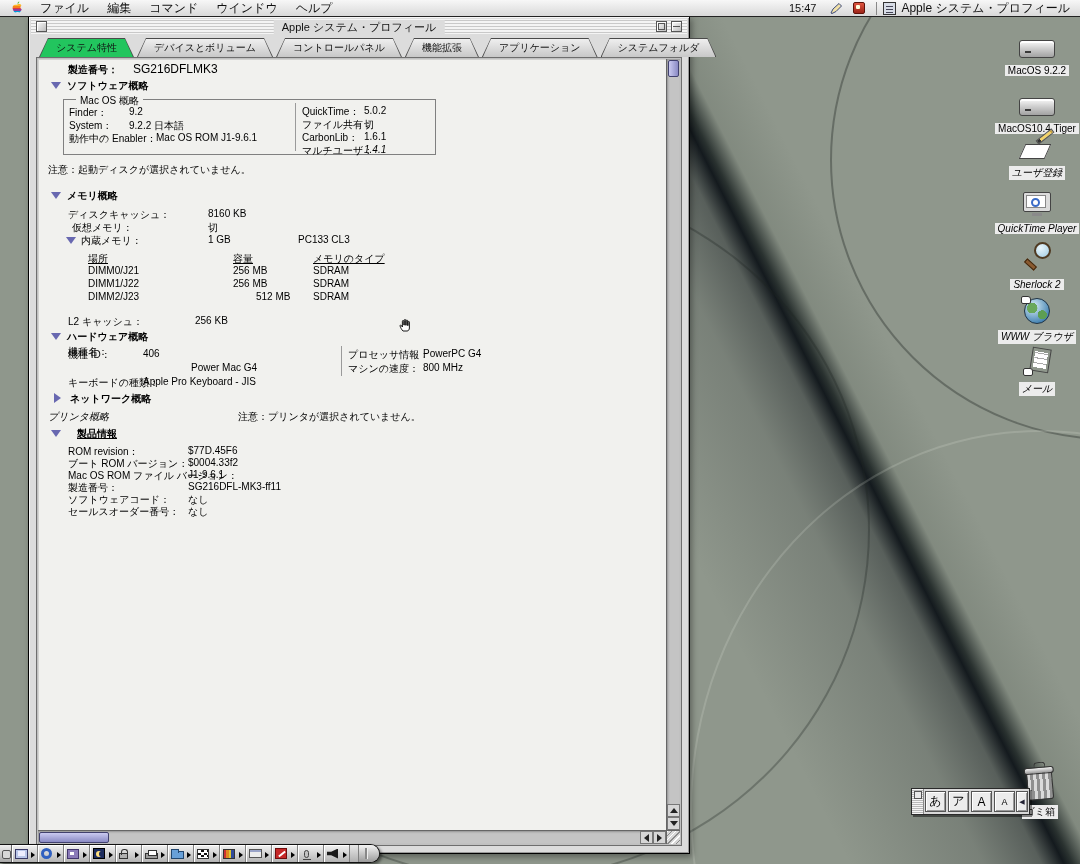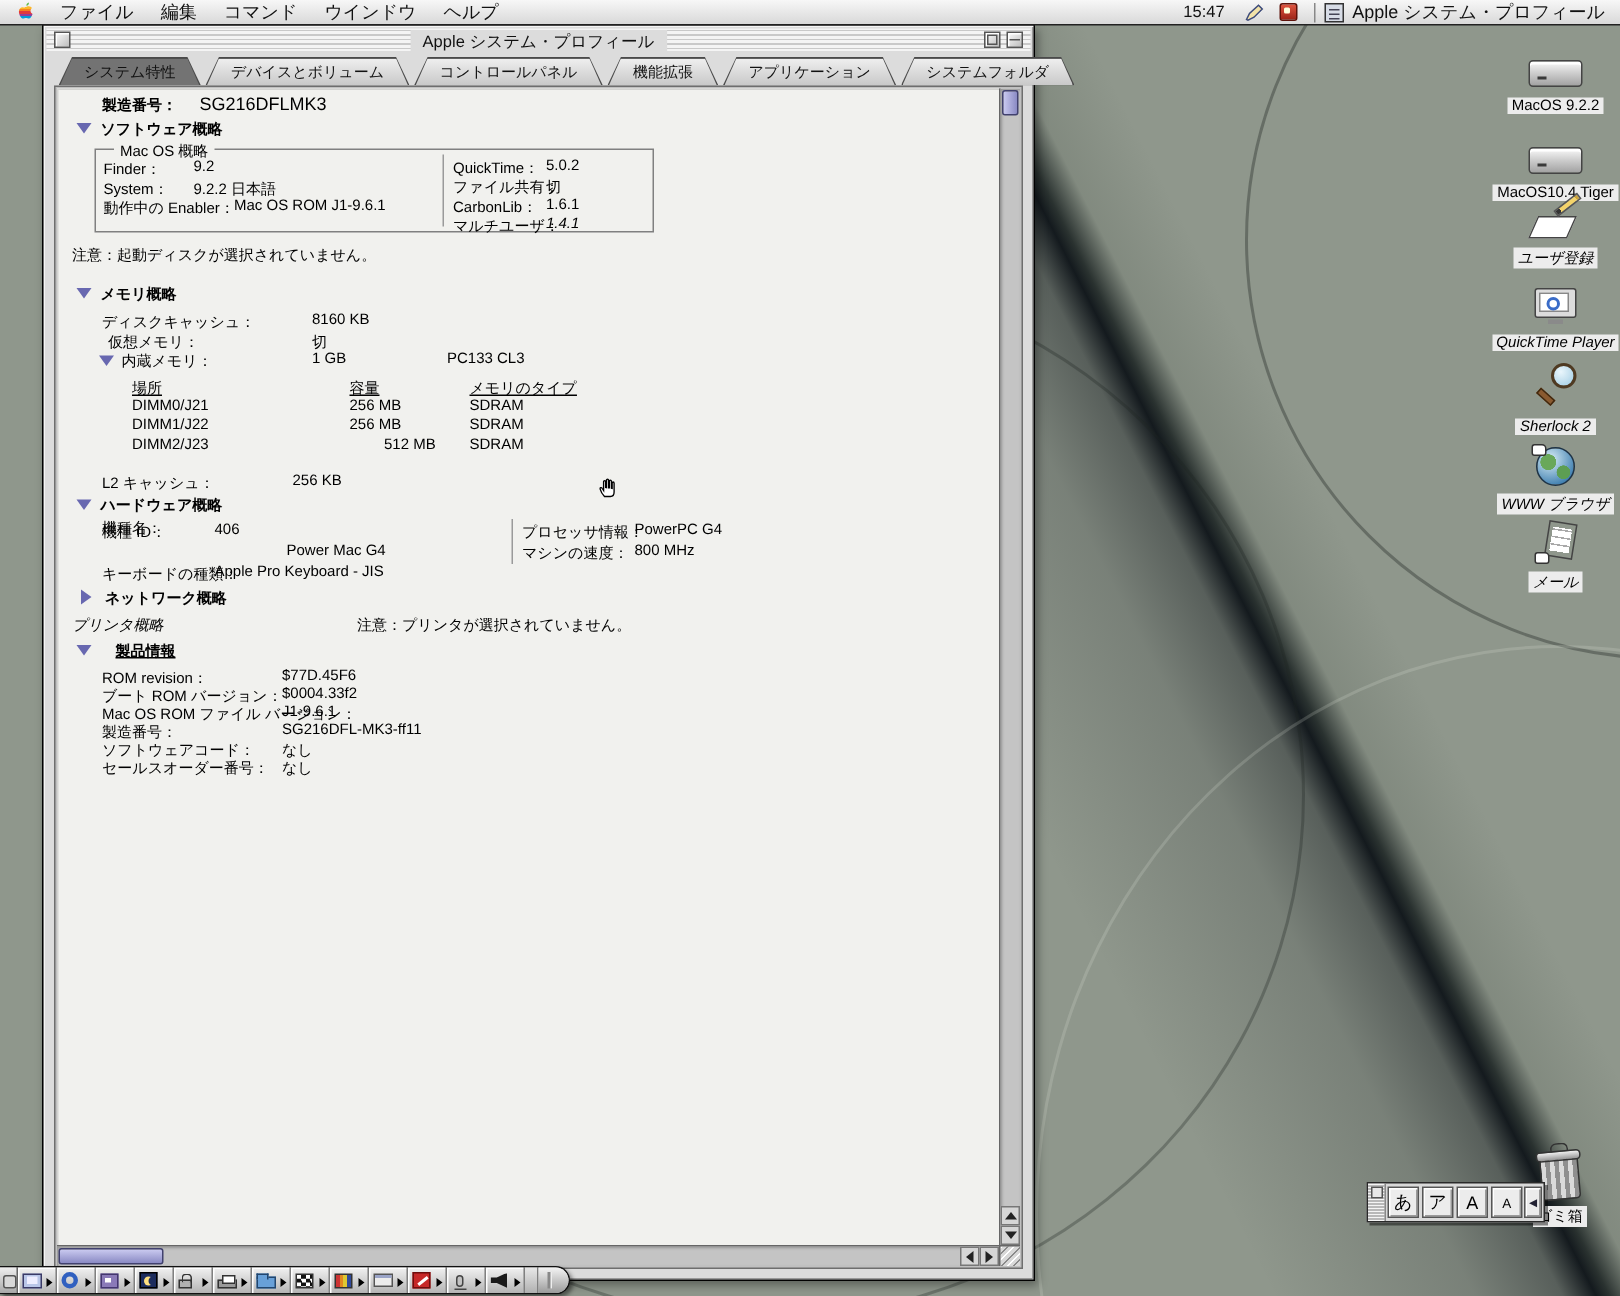--- a/index.html
+++ b/index.html
@@ -145,21 +145,21 @@
   .tb-zoom { right:20px; }
   .tb-zoom::after { content:""; position:absolute; left:1px; top:1px; width:5px; height:5px; border:1px solid #555; }
   .tb-collapse { right:5px; }
   .tb-collapse::after { content:""; position:absolute; left:1px; right:1px; top:4px; height:1px; background:#555; }
 
   .tabs { position:absolute; left:10px; top:21px; height:19px; display:flex; gap:3px; }
   .tab { clip-path:polygon(0 100%, 9px 0, calc(100% - 9px) 0, 100% 100%); background:#4a4a4a; display:flex; }
   .tab .tin { margin:1px 1px 0 1px; flex:1; clip-path:polygon(0 100%, 8px 0, calc(100% - 8px) 0, 100% 100%);
     background:linear-gradient(#efefef,#c8c8c8); font-size:10px; color:#111;
     display:flex; align-items:center; justify-content:center; padding:0 16px; white-space:nowrap; }
-  .tab.active .tin { background:#737373; }
+  .tab.active .tin { background:#22c55e; }
 
   .frame { position:absolute; left:7px; right:7px; top:40px; bottom:7px; border:1px solid #6e6e6e; background:#c0c0c0; }
   .pane { position:absolute; left:1px; top:1px; right:15px; bottom:15px; background:#f1f1ee; overflow:hidden;
     box-shadow:inset 1px 1px 0 rgba(0,0,0,0.12); }
   .t { position:absolute; font-size:10px; color:#000; white-space:nowrap; }
   .b { font-weight:bold; }
   .u { text-decoration:underline; }
   .tri-d { position:absolute; width:0; height:0; border-left:5px solid transparent; border-right:5px solid transparent; border-top:7px solid #6868b0; }
   .tri-r { position:absolute; width:0; height:0; border-top:5px solid transparent; border-bottom:5px solid transparent; border-left:7px solid #6868b0; }
   .mbox { position:absolute; left:25px; top:40px; width:373px; height:56px; border:1px solid #808080; }

